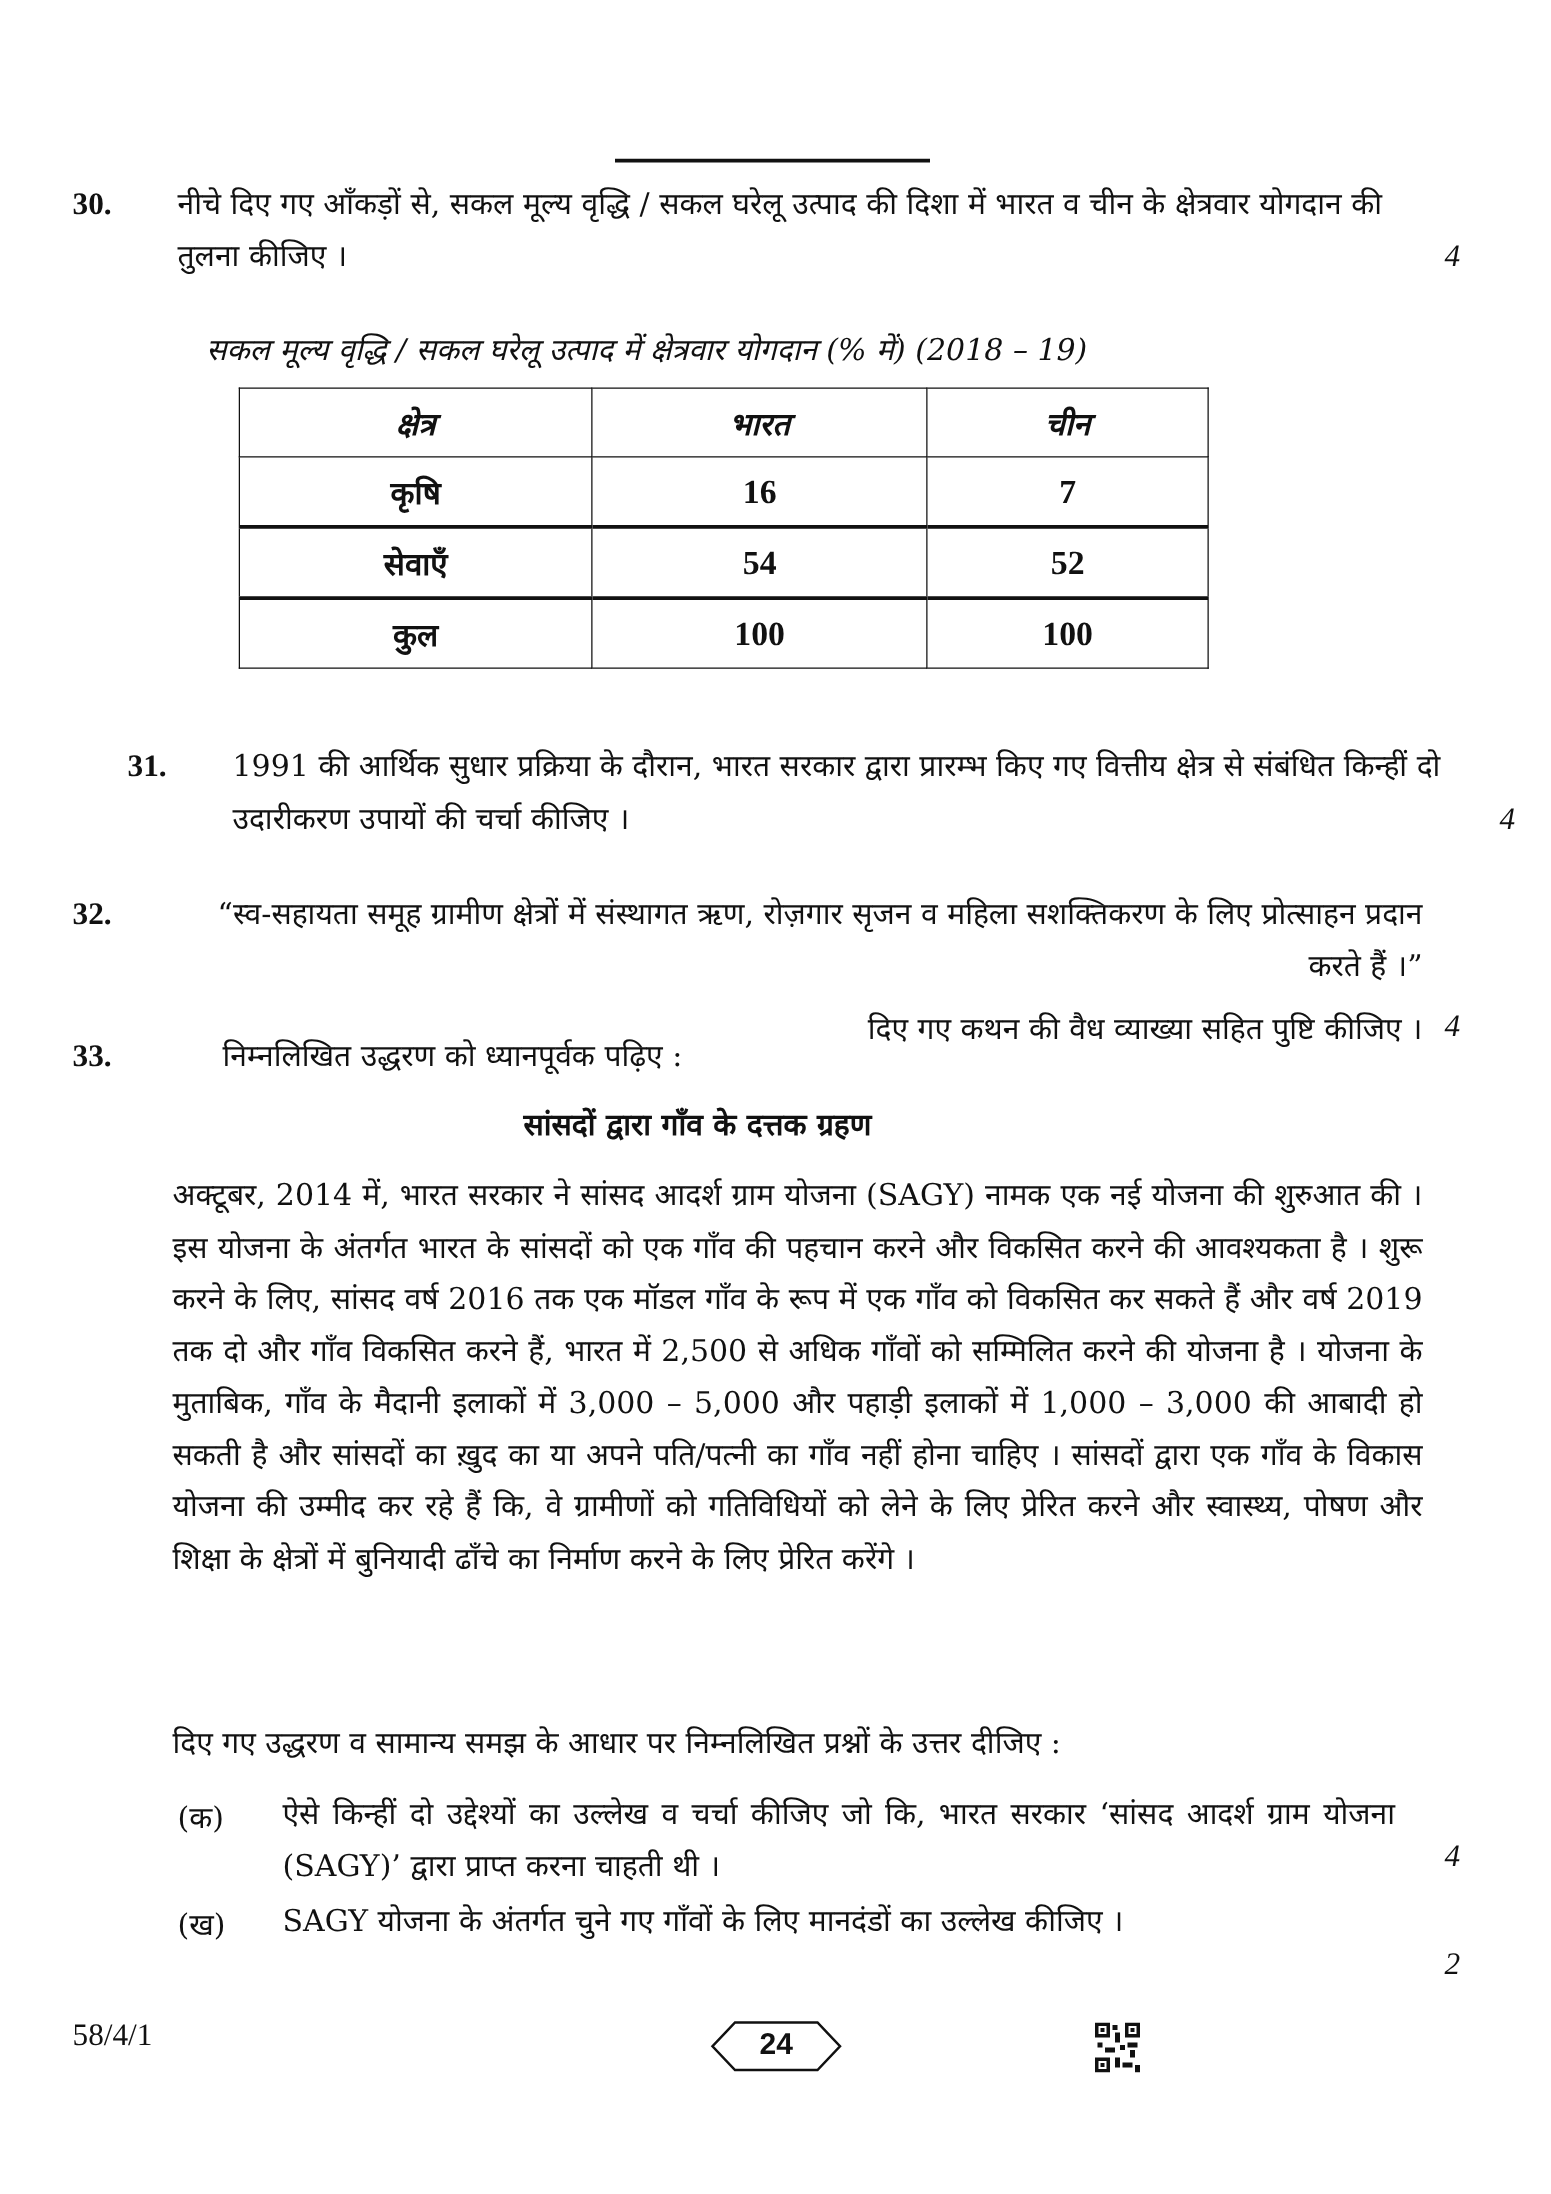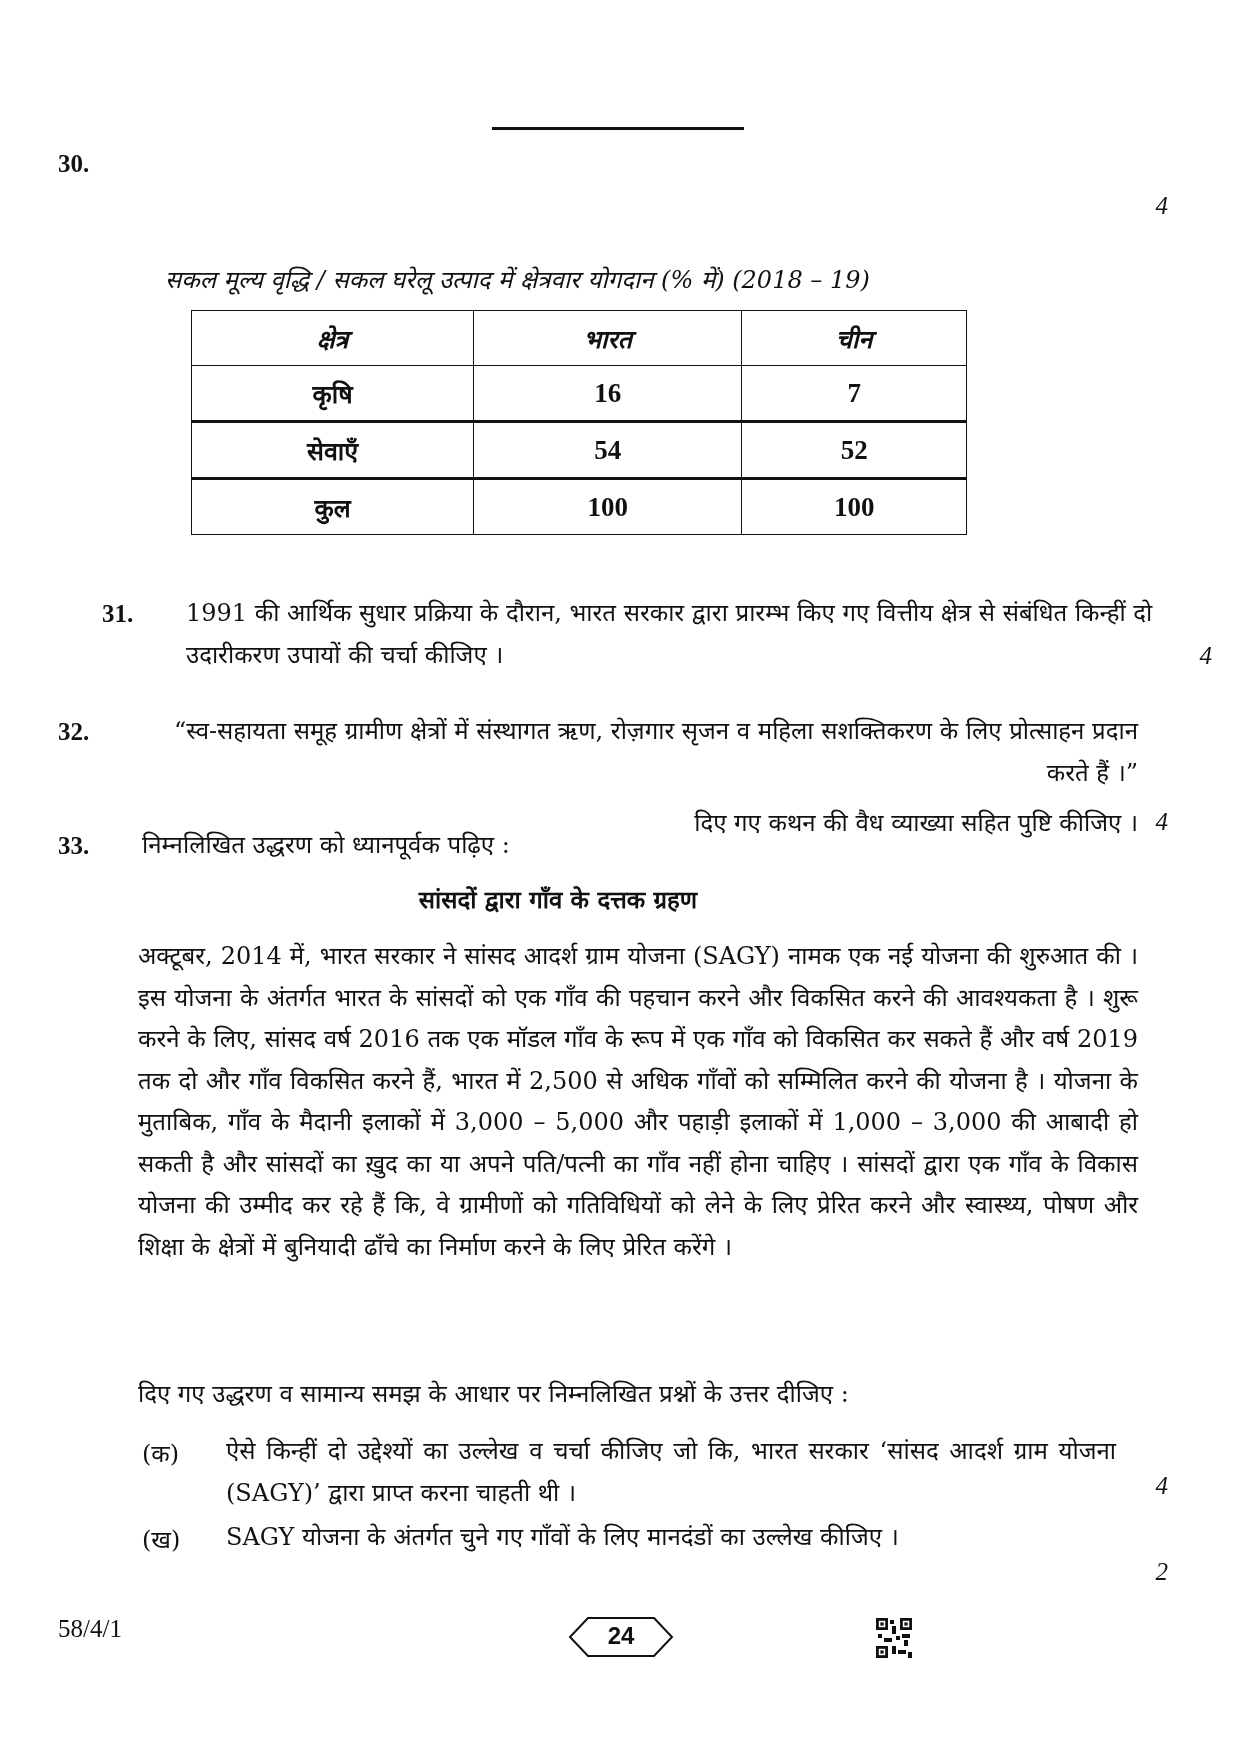--- a/index.html
+++ b/index.html
@@ -41,20 +41,21 @@
   .page-num { position: absolute; left: 0; width: 110px; top: 6px; text-align: center; font-size: 24px; font-weight: bold; font-family: Liberation Sans, sans-serif; }
   .qr { position: absolute; left: 876px; top: 1618px; width: 36px; height: 40px; }
 </style>
 </head>
 <body>
 
 <div class="top-rule"></div>
 
 <div class="q" style="top:150px;height:110px;">
   <span class="qnum">30.</span>
+  <div class="qtext" style="top:-8px;">नीचे दिए गए आँकड़ों से, सकल मूल्य वृद्धि / सकल घरेलू उत्पाद की दिशा में भारत व चीन के क्षेत्रवार योगदान की तुलना कीजिए ।</div>
   <span class="marks" style="top:42px;">4</span>
 </div>
 
 <div class="caption">सकल मूल्य वृद्धि / सकल घरेलू उत्पाद में क्षेत्रवार योगदान (% में) (2018 – 19)</div>
 
 <table class="data-table">
   <tbody>
       <tr>
     <th>क्षेत्र</th>
     <th>भारत</th>
@@ -86,21 +87,21 @@
 
 <div class="q" style="top:718px;height:130px;text-align:right;">
   <span class="qnum">32.</span>
   <div class="qtext" style="top:-8px;">“स्व-सहायता समूह ग्रामीण क्षेत्रों में संस्थागत ऋण, रोज़गार सृजन व महिला सशक्तिकरण के लिए प्रोत्साहन प्रदान करते हैं ।”</div>
   <div class="qtext" style="top:84px;">दिए गए कथन की वैध व्याख्या सहित पुष्टि कीजिए ।</div>
   <span class="marks" style="top:90px;">4</span>
 </div>
 
 <div class="q" style="top:832px;height:40px;">
   <span class="qnum">33.</span>
-  <div class="qtext" style="top:-8px;">निम्नलिखित उद्धरण को ध्यानपूर्वक पढ़िए :</div>
+  <div class="qtext" style="top:-8px;margin-left:36px;">निम्नलिखित उद्धरण को ध्यानपूर्वक पढ़िए :</div>
 </div>
 
 <div class="heading">सांसदों द्वारा गाँव के दत्तक ग्रहण</div>
 
 <div class="para" style="top:936px;">अक्टूबर, 2014 में, भारत सरकार ने सांसद आदर्श ग्राम योजना (SAGY) नामक एक नई योजना की शुरुआत की । इस योजना के अंतर्गत भारत के सांसदों को एक गाँव की पहचान करने और विकसित करने की आवश्यकता है । शुरू करने के लिए, सांसद वर्ष 2016 तक एक मॉडल गाँव के रूप में एक गाँव को विकसित कर सकते हैं और वर्ष 2019 तक दो और गाँव विकसित करने हैं, भारत में 2,500 से अधिक गाँवों को सम्मिलित करने की योजना है । योजना के मुताबिक, गाँव के मैदानी इलाकों में 3,000 – 5,000 और पहाड़ी इलाकों में 1,000 – 3,000 की आबादी हो सकती है और सांसदों का ख़ुद का या अपने पति/पत्नी का गाँव नहीं होना चाहिए । सांसदों द्वारा एक गाँव के विकास योजना की उम्मीद कर रहे हैं कि, वे ग्रामीणों को गतिविधियों को लेने के लिए प्रेरित करने और स्वास्थ्य, पोषण और शिक्षा के क्षेत्रों में बुनियादी ढाँचे का निर्माण करने के लिए प्रेरित करेंगे ।</div>
 
 <div class="para" style="top:1374px;text-align:left;">दिए गए उद्धरण व सामान्य समझ के आधार पर निम्नलिखित प्रश्नों के उत्तर दीजिए :</div>
 
 <div class="sub" style="top:1436px;height:80px;">
   <span class="sublabel">(क)</span>

